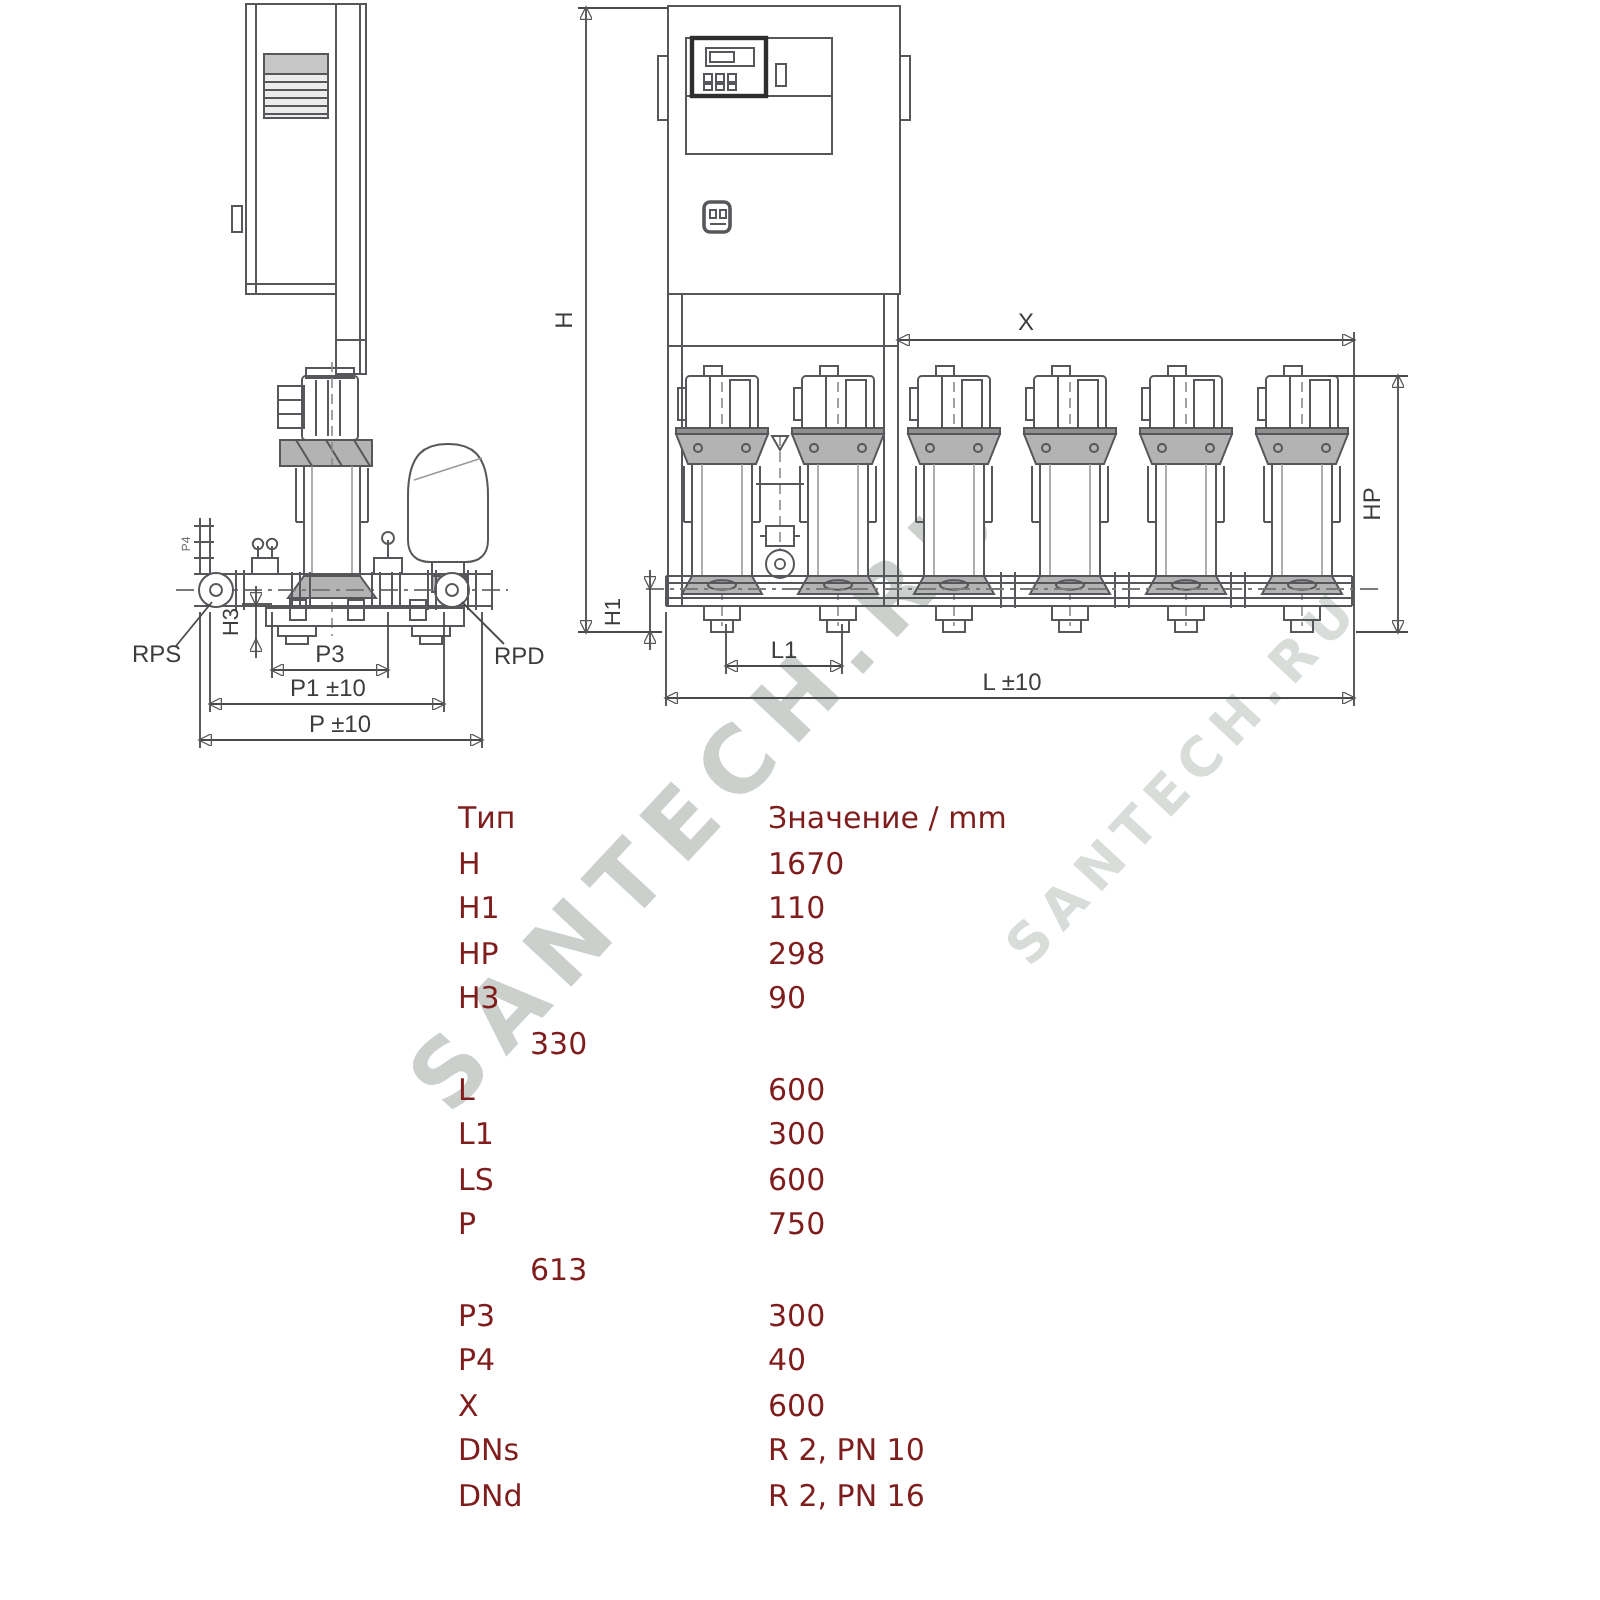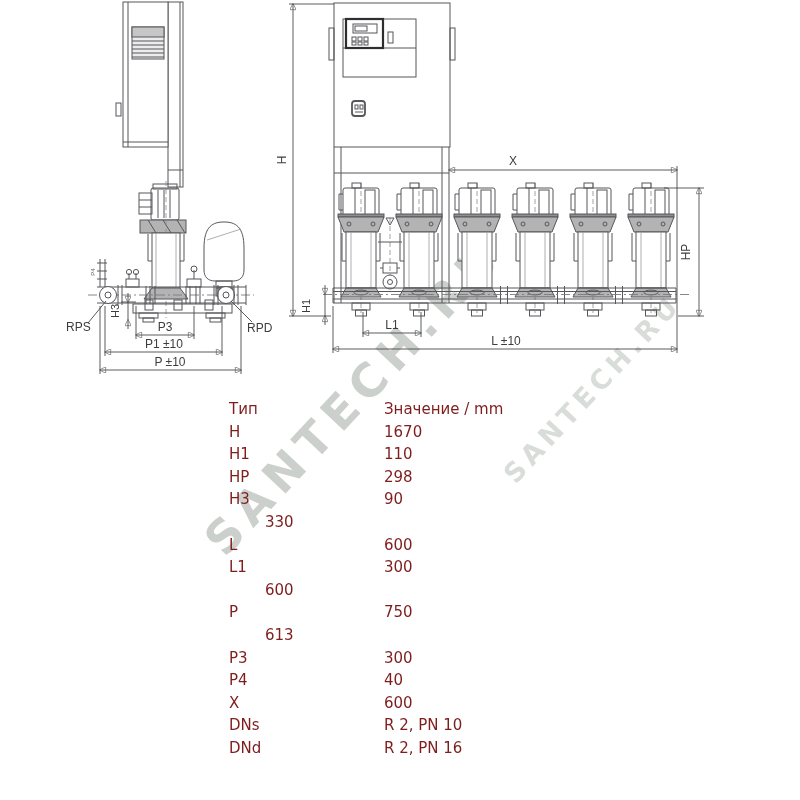--- a/index.html
+++ b/index.html
@@ -363,20 +363,21 @@
     </div>
     <div class="trow">
       <div class="c1">L</div>
       <div class="c2">600</div>
     </div>
     <div class="trow">
       <div class="c1">L1</div>
       <div class="c2">300</div>
     </div>
     <div class="trow">
+      <div class="c1">LS</div>
       <div class="c2">600</div>
     </div>
     <div class="trow">
       <div class="c1">P</div>
       <div class="c2">750</div>
     </div>
     <div class="trow">
       <div class="c2">613</div>
     </div>
     <div class="trow">

